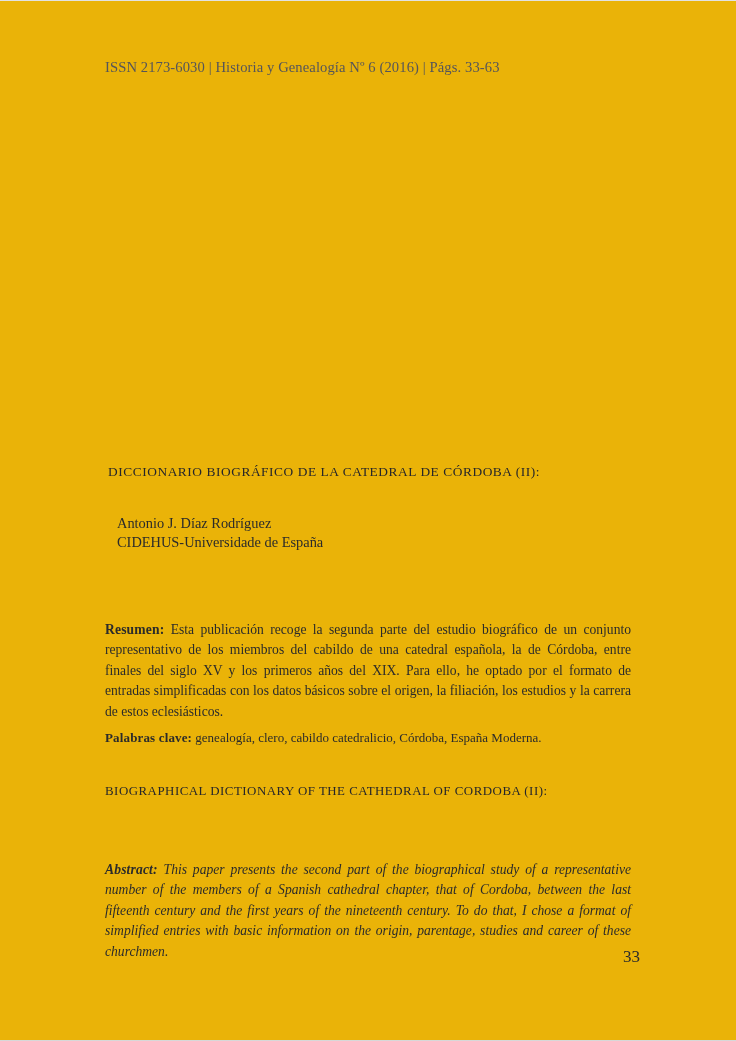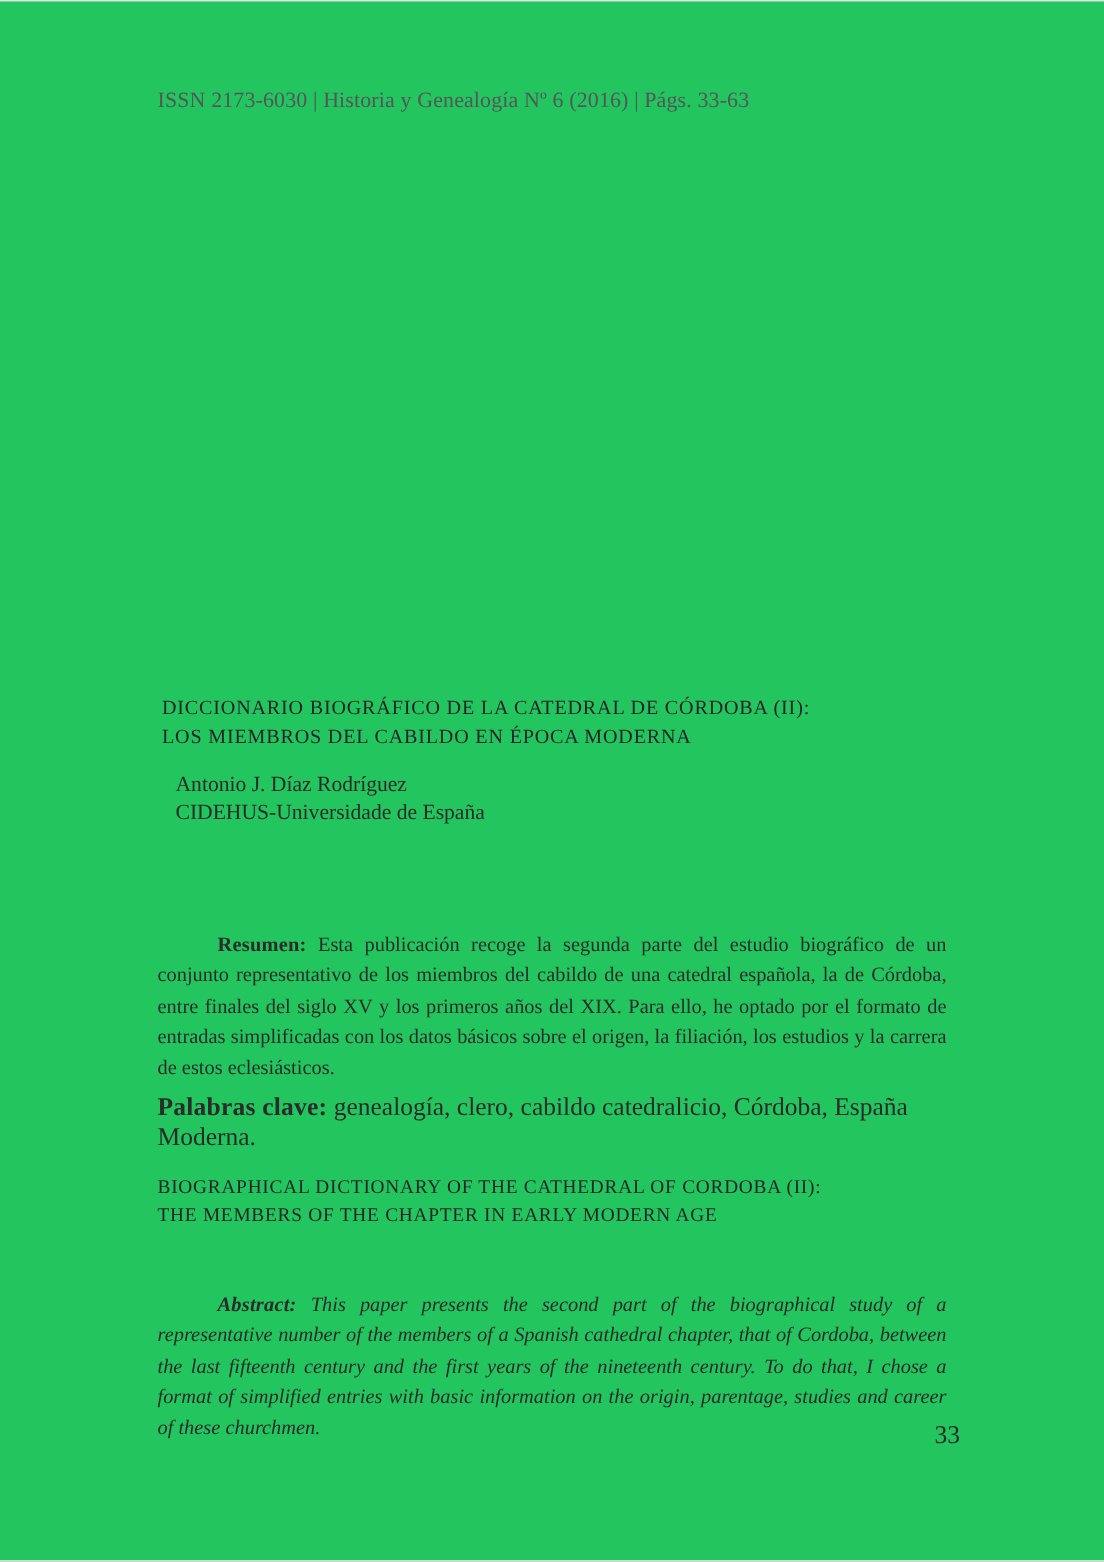--- a/index.html
+++ b/index.html
@@ -8,21 +8,21 @@
     background: #ffffff;
   }
   body {
     font-family: "Liberation Serif", "DejaVu Serif", serif;
     color: #2b2b2b;
   }
   .page {
     position: relative;
     width: 736px;
     height: 1041px;
-    background: #22c55e;
+    background: #eab308;
     box-sizing: border-box;
     border-top: 1px solid #e2e2e2;
     border-bottom: 1px solid #d8d8d8;
     overflow: hidden;
   }
 
   
   .running-head {
     position: absolute;
     left: 105px;
@@ -75,27 +75,26 @@
     width: 526px;
     font-size: 13.6px;
     line-height: 20.4px;
     text-align: justify;
     color: #2b2b2b;
     hyphens: none;
   }
   .abstract .lead {
     font-weight: bold;
     letter-spacing: 0.15px;
-    margin-left: 40px;
   }
   .kw {
     position: absolute;
     left: 105px;
     width: 526px;
-    font-size: 17px;
+    font-size: 13px;
     line-height: 20.4px;
     color: #2b2b2b;
   }
   .kw .lead {
     font-weight: bold;
     letter-spacing: 0.15px;
   }
 
   #resumen   { top: 619px; }
   #palabras  { top: 727px; }
@@ -128,36 +127,34 @@
 </head>
 <body>
 
 <div class="page">
 
   <div class="running-head">ISSN 2173-6030 | Historia y Genealogía Nº 6 (2016) | Págs. 33-63</div>
 
   <div class="title-block">
     <h1 class="doc-title">
       <span class="line">DICCIONARIO BIOGRÁFICO DE LA CATEDRAL DE CÓRDOBA (II):</span>
-      <span class="line">LOS MIEMBROS DEL CABILDO EN ÉPOCA MODERNA</span>
     </h1>
   </div>
 
   <div class="author-block">
     <span class="line">Antonio J. Díaz Rodríguez</span>
     <span class="line">CIDEHUS-Universidade de España</span>
   </div>
 
   <div class="abstract" id="resumen"><span class="lead">Resumen:</span><span> Esta publicación recoge la segunda parte del estudio biográfico de un conjunto representativo de los miembros del cabildo de una catedral española, la de Córdoba, entre finales del siglo XV y los primeros años del XIX. Para ello, he optado por el formato de entradas simplificadas con los datos básicos sobre el origen, la filiación, los estudios y la carrera de estos eclesiásticos.</span></div>
 
   <div class="kw" id="palabras"><span class="lead">Palabras clave:</span><span> genealogía, clero, cabildo catedralicio, Córdoba, España Moderna.</span></div>
 
   <div class="en-title" id="en-title">
     <span class="line">BIOGRAPHICAL DICTIONARY OF THE CATHEDRAL OF CORDOBA (II):</span>
-    <span class="line">THE MEMBERS OF THE CHAPTER IN EARLY MODERN AGE</span>
   </div>
 
   <div class="abstract" id="abstract"><span class="lead">Abstract:</span><span> This paper presents the second part of the biographical study of a representative number of the members of a Spanish cathedral chapter, that of Cordoba, between the last fifteenth century and the first years of the nineteenth century. To do that, I chose a format of simplified entries with basic information on the origin, parentage, studies and career of these churchmen.</span></div>
 
 
   <div class="folio">33</div>
 
 </div>
 
 </body></html>

